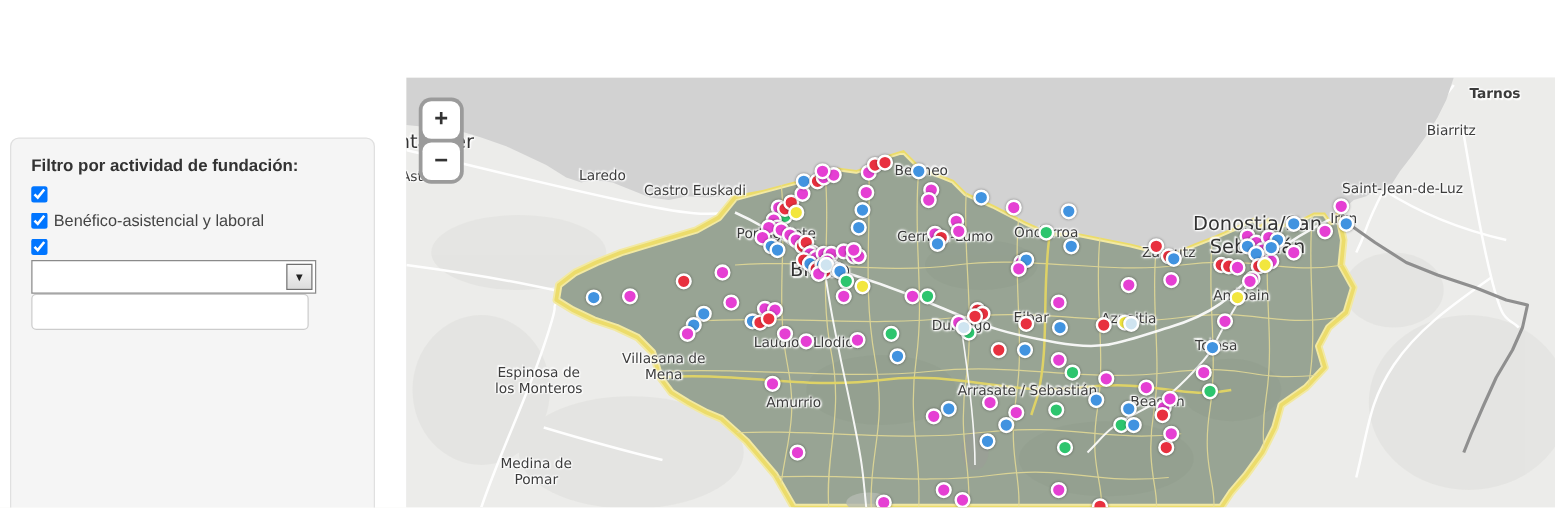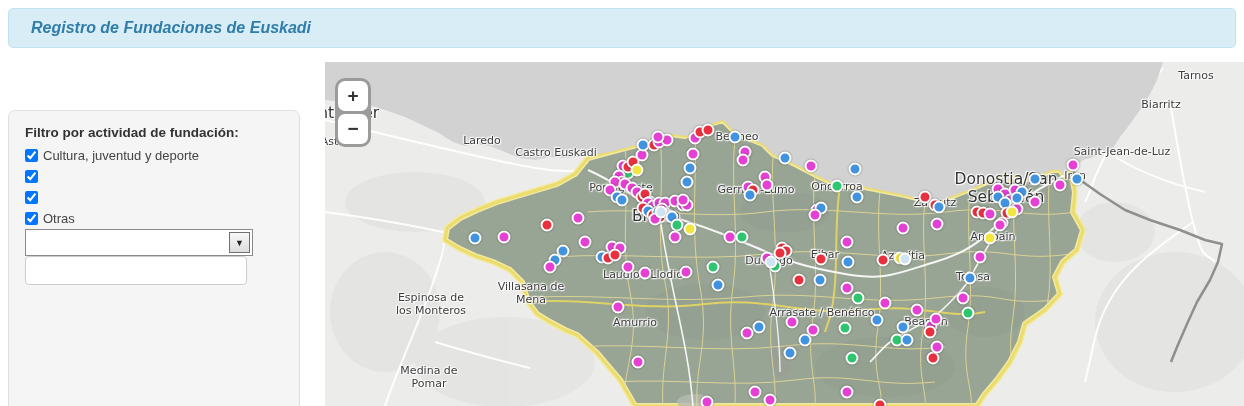--- a/index.html
+++ b/index.html
@@ -56,40 +56,33 @@
   .zoom-btn { width:30px; height:30px; background:#fff; border-radius:7px;
     display:flex; align-items:center; justify-content:center;
     font-size:19px; font-weight:bold; color:#333; cursor:pointer; }
   .zoom-btn + .zoom-btn { margin-top:3px; }
 </style>
 </head>
 <body>
 
 <div id="stage">
 
-  <div class="header-bar">
-    <h1>Registro de Fundaciones de Euskadi</h1>
-  </div>
 
   <div class="sidebar">
     <div class="filter-heading">Filtro por actividad de fundación:</div>
     <div>
         <label class="chk-row">
           <input type="checkbox" checked="" style="">
-          <span>Cultura, juventud y deporte</span>
         </label>
         <label class="chk-row">
           <input type="checkbox" checked="" style="">
+          <span>Benéfico-asistencial y laboral</span>
         </label>
         <label class="chk-row">
           <input type="checkbox" checked="" style="">
-        </label>
-        <label class="chk-row">
-          <input type="checkbox" checked="" style="">
-          <span>Otras</span>
         </label>
       </div>
 
     <div class="select-box">
       <span></span>
       <span class="select-arrow-box">▼</span>
     </div>
 
     <input class="text-input" type="text" value="" style="">
 
@@ -201,30 +194,30 @@
         <div class="map-label" style="left: 318px; top: 213px;">Laudio / Llodio</div>
         <div class="map-label lg" style="left: 331px; top: 155px;">Bilbao</div>
         <div class="map-label" style="left: 296px; top: 126px;">Portugalete</div>
         <div class="map-label" style="left: 412px; top: 75px;">Bermeo</div>
         <div class="map-label" style="left: 431px; top: 128px;">Gernika-Lumo</div>
         <div class="map-label" style="left: 512px; top: 125px;">Ondarroa</div>
         <div class="map-label" style="left: 444px; top: 199px;">Durango</div>
         <div class="map-label" style="left: 500px; top: 193px;">Eibar</div>
         <div class="map-label" style="left: 578px; top: 194px;">Azpeitia</div>
         <div class="map-label" style="left: 648px; top: 215px;">Tolosa</div>
-        <div class="map-label" style="left: 497px; top: 251px;">Arrasate / Benéfico</div>
+        <div class="map-label" style="left: 497px; top: 251px;">Arrasate / Sebastián</div>
         <div class="map-label" style="left: 601px; top: 260px;">Beasain</div>
         <div class="map-label" style="left: 668px; top: 175px;">Andoain</div>
         <div class="map-label" style="left: 610px; top: 141px;">Zarautz</div>
         <div class="map-label lg" style="left: 681px; top: 127px;">Donostia/San
 Sebastián</div>
         <div class="map-label" style="left: 750px; top: 114px;">Irun</div>
         <div class="map-label" style="left: 797px; top: 90px;">Saint-Jean-de-Luz</div>
         <div class="map-label" style="left: 836px; top: 43px;">Biarritz</div>
-        <div class="map-label" style="left: 871px; top: 14px;">Tarnos</div>
+        <div class="map-label" style="left: 871px; top: 14px; font-weight: bold;">Tarnos</div>
       </div>
     <div>
         <div class="map-marker" style="left: 150px; top: 176px; background: rgb(65, 147, 224);"></div>
         <div class="map-marker" style="left: 179px; top: 175px; background: rgb(229, 63, 211);"></div>
         <div class="map-marker" style="left: 222px; top: 163px; background: rgb(232, 48, 63);"></div>
         <div class="map-marker" style="left: 253px; top: 156px; background: rgb(229, 63, 211);"></div>
         <div class="map-marker" style="left: 260px; top: 180px; background: rgb(229, 63, 211);"></div>
         <div class="map-marker" style="left: 238px; top: 189px; background: rgb(65, 147, 224);"></div>
         <div class="map-marker" style="left: 230px; top: 198px; background: rgb(65, 147, 224);"></div>
         <div class="map-marker" style="left: 225px; top: 205px; background: rgb(229, 63, 211);"></div>

